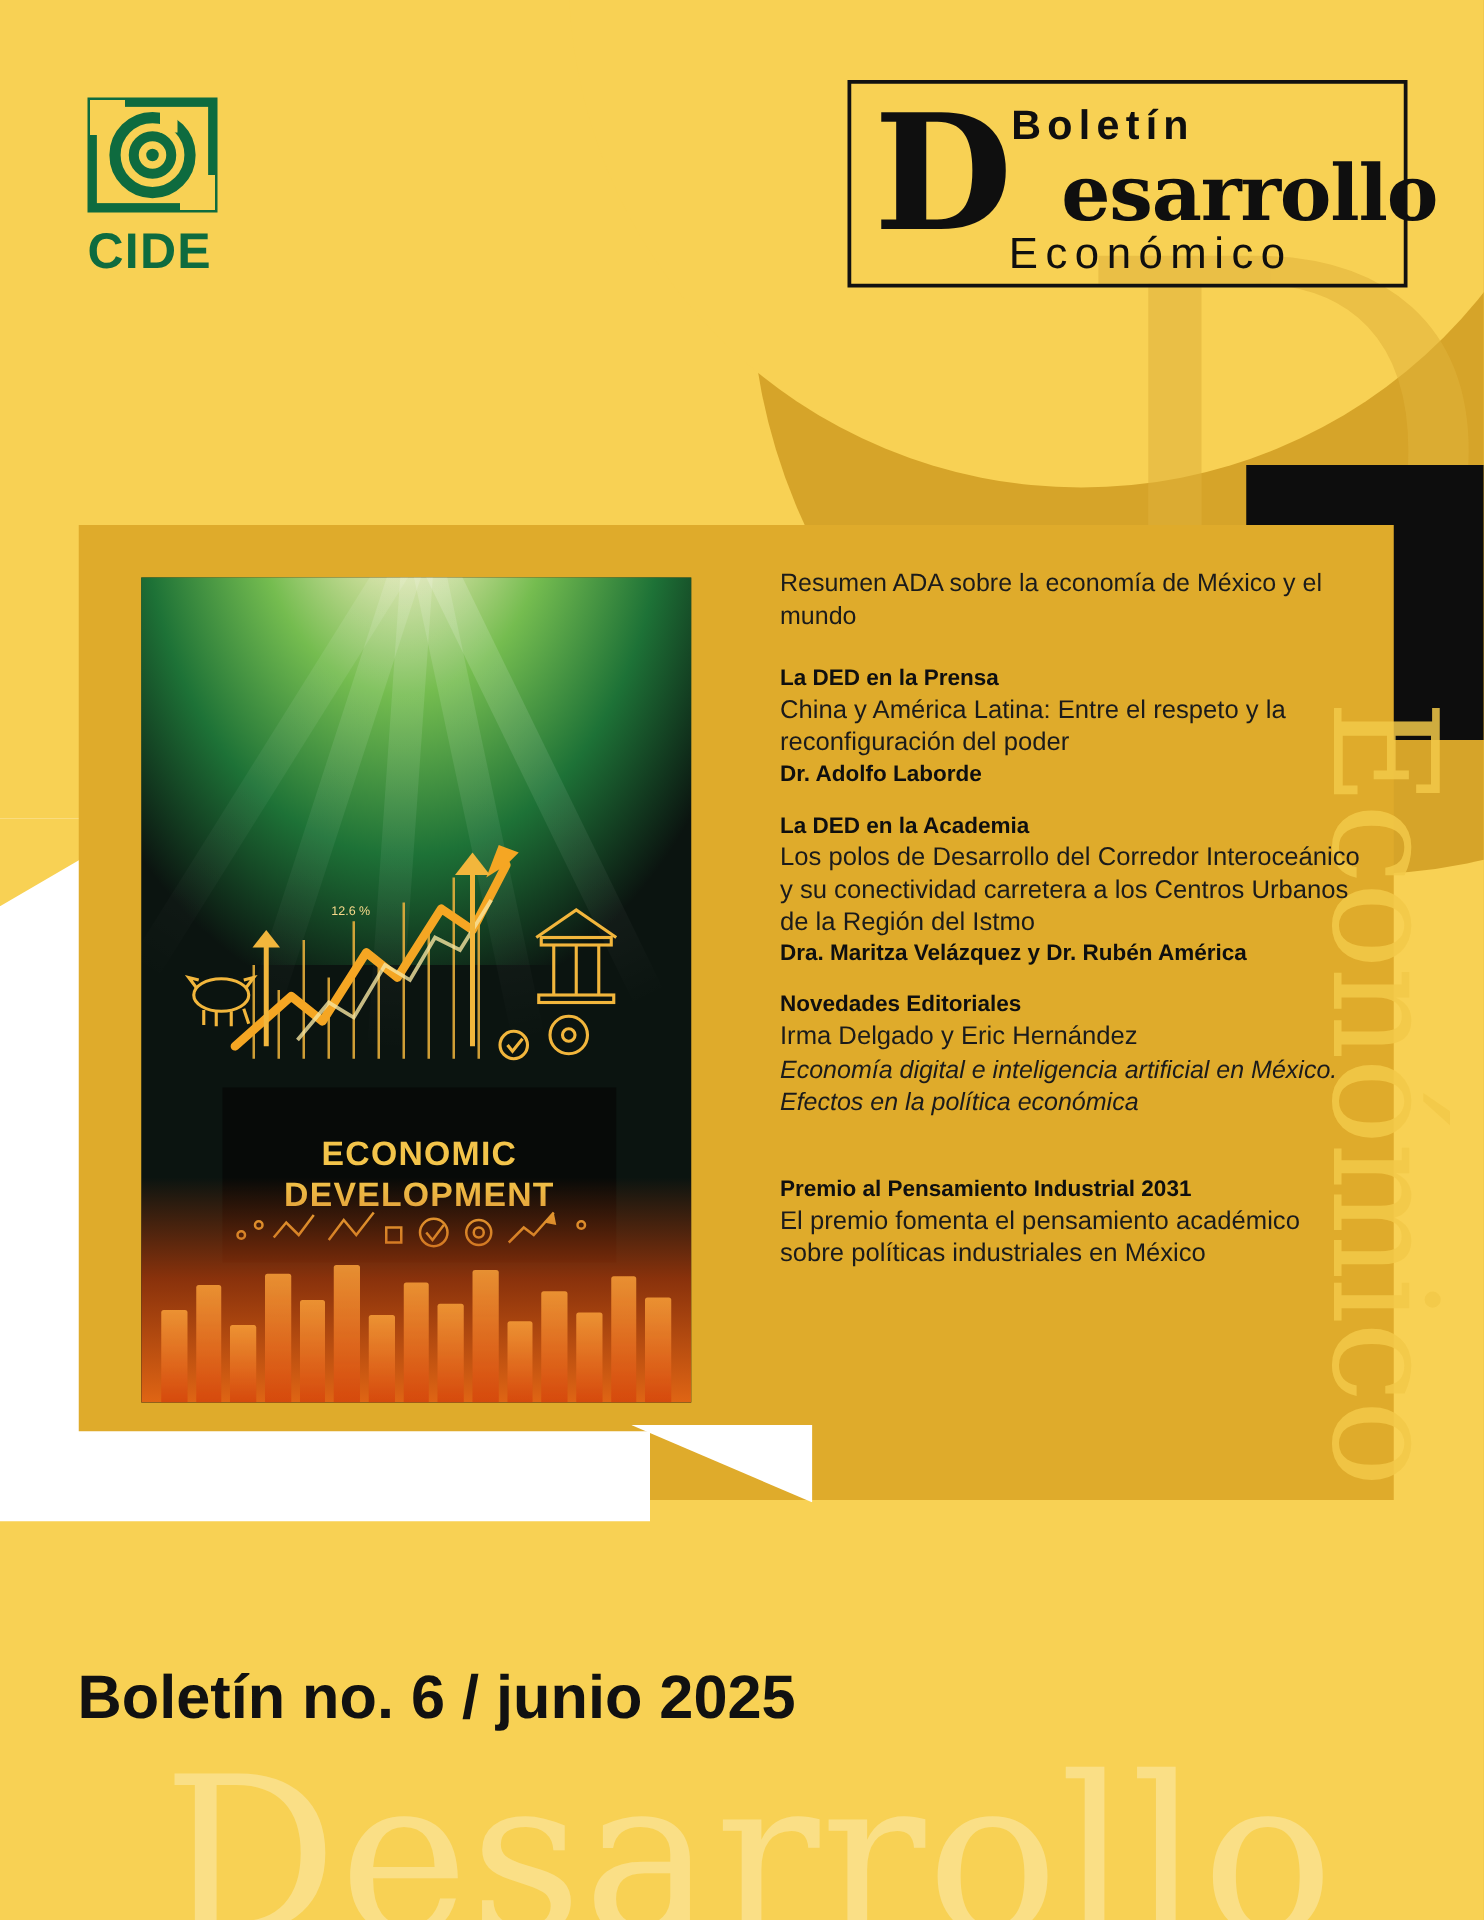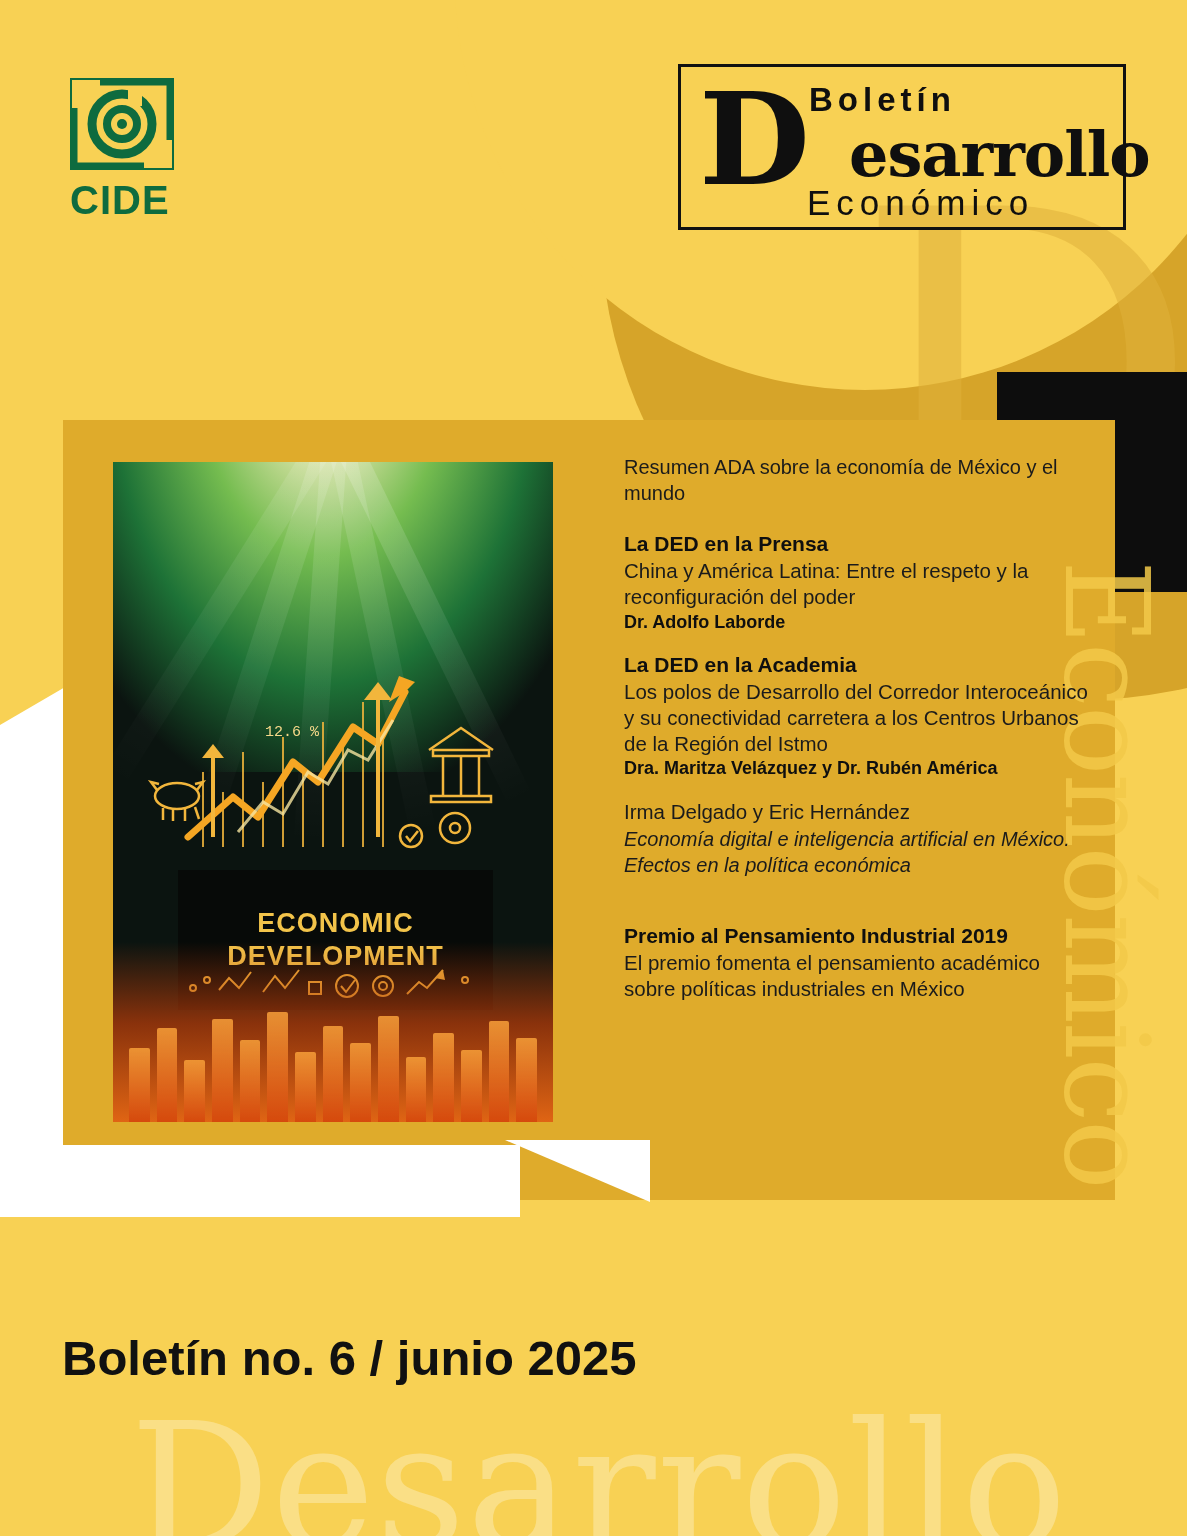--- a/index.html
+++ b/index.html
@@ -292,42 +292,42 @@
     position: absolute;
     left: 70px;
     top: 500px;
     width: 300px;
     height: 44px;
   }
   .cover-pct {
     position: absolute;
     left: 152px;
     top: 262px;
-    font-family: Liberation Mono, monospace;
-    font-size: 15px;
+    font-family: Liberation Sans, sans-serif;
+    font-size: 10px;
     color: #f6d98a;
   }
 
   
   .toc {
     position: absolute;
     left: 624px;
     top: 455px;
     width: 470px;
     color: #141414;
   }
   .toc-block { margin-bottom: 20px; }
   .toc-lead {
     font-size: 20px;
     line-height: 1.28;
     color: #1b1b1b;
     margin-bottom: 26px;
   }
   .toc-head {
-    font-size: 21px;
+    font-size: 18px;
     font-weight: bold;
     color: #0f0f0f;
     margin-bottom: 2px;
   }
   .toc-body {
     font-size: 20.5px;
     line-height: 1.28;
     color: #1b1b1b;
   }
   .toc-author {
@@ -501,25 +501,26 @@
     <div class="toc-author">Dr. Adolfo Laborde</div>
   </div>
 
   <div class="toc-block">
     <div class="toc-head">La DED en la Academia</div>
     <div class="toc-body">Los polos de Desarrollo del Corredor Interoceánico y su conectividad carretera a los Centros Urbanos de la Región del Istmo</div>
     <div class="toc-author">Dra. Maritza Velázquez y Dr. Rubén América</div>
   </div>
 
   <div class="toc-block">
+    <div class="toc-head">Novedades Editoriales</div>
     <div class="toc-body">Irma Delgado y Eric Hernández</div>
     <div class="toc-italic">Economía digital e inteligencia artificial en México. Efectos en la política económica</div>
   </div>
 
   <div class="gap-big"></div>
 
   <div class="toc-block">
-    <div class="toc-head">Premio al Pensamiento Industrial 2019</div>
+    <div class="toc-head">Premio al Pensamiento Industrial 2031</div>
     <div class="toc-body">El premio fomenta el pensamiento académico sobre políticas industriales en México</div>
   </div>
 </div>
 
 <div class="footer-title">Boletín no. 6 / junio 2025</div>
 
 </body></html>

